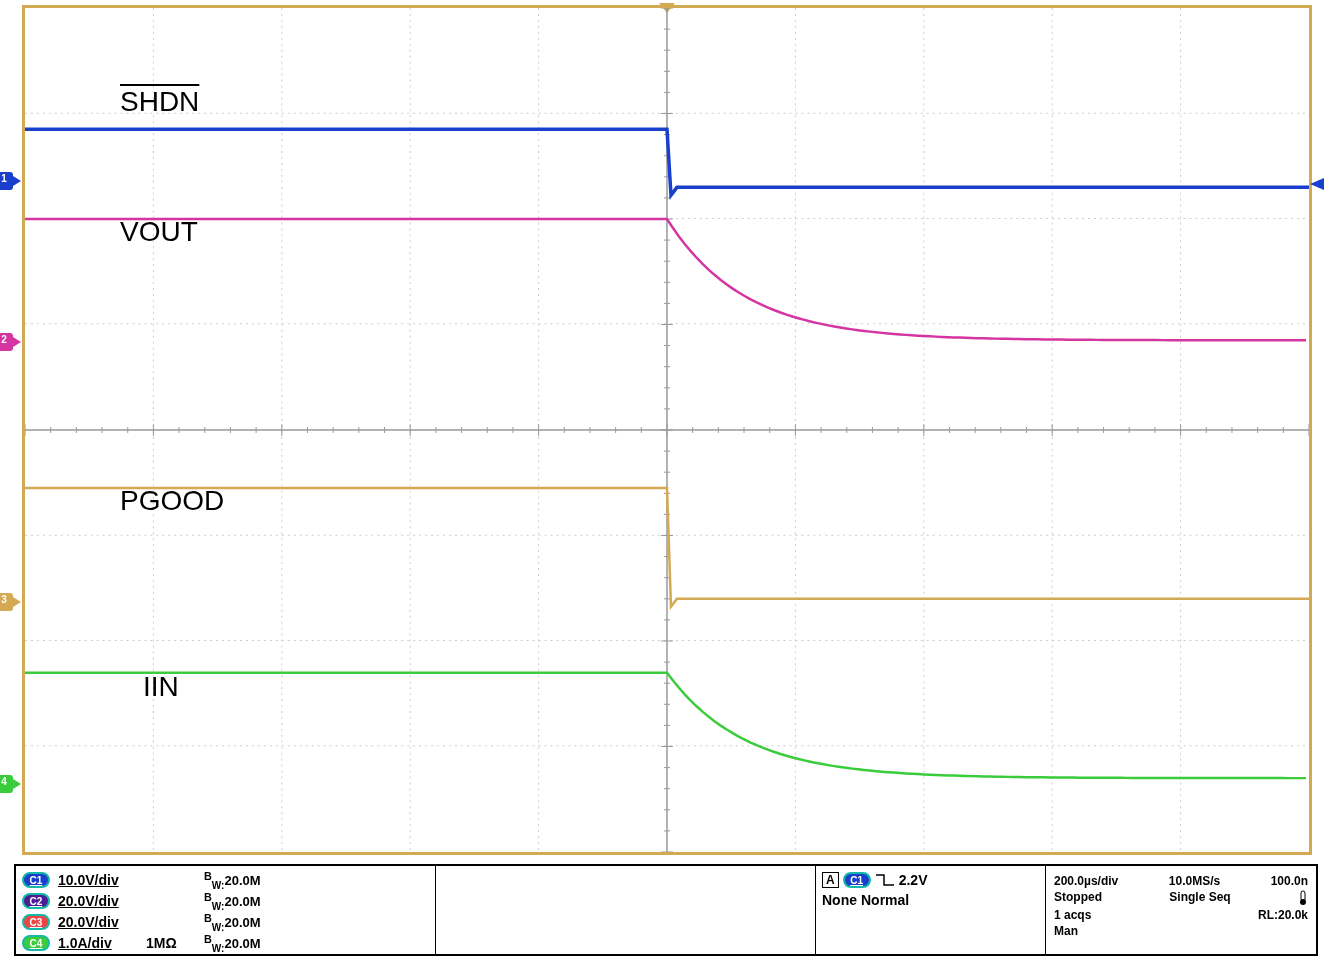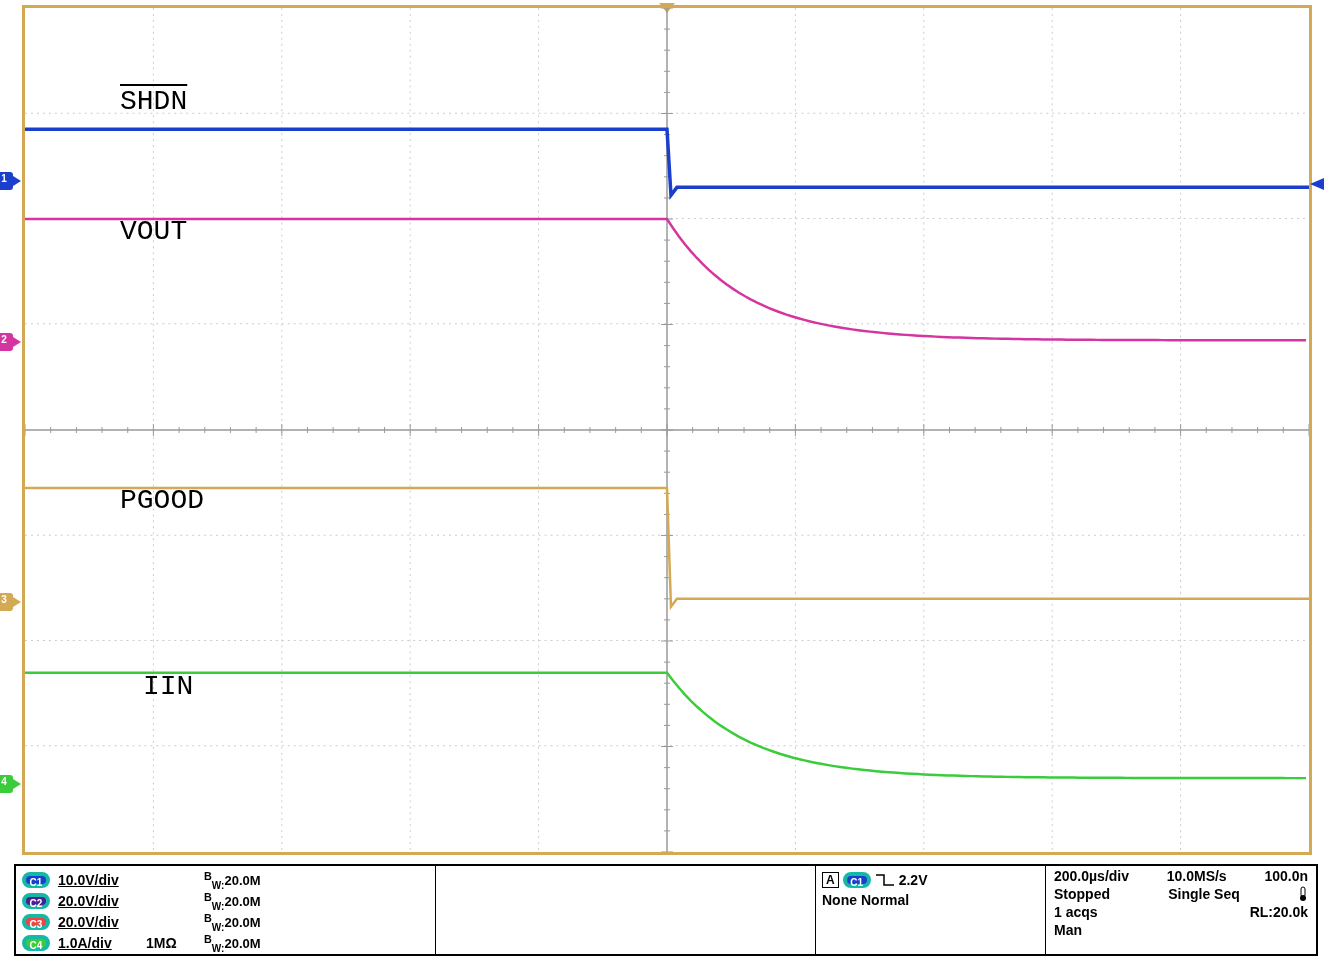--- a/index.html
+++ b/index.html
@@ -10,39 +10,39 @@
 .trigger-marker-top { position: absolute; left: 50%; top: -5px; width: 0; height: 0; border-left: 8px solid transparent; border-right: 8px solid transparent; border-top: 10px solid #d4a954; transform: translateX(-50%); }
 .ch-marker { position: absolute; width: 18px; height: 18px; font-size: 10px; font-weight: bold; color: #fff; text-align: center; line-height: 14px; border-radius: 3px; }
 .ch-marker.left { left: -5px; }
 .ch-marker::after { content: ''; position: absolute; right: -8px; top: 4px; border-left: 8px solid currentColor; border-top: 5px solid transparent; border-bottom: 5px solid transparent; }
 .ch1-color { background: #1a3fcc; color: #1a3fcc; }
 .ch2-color { background: #d435a0; color: #d435a0; }
 .ch3-color { background: #d4a954; color: #d4a954; }
 .ch4-color { background: #3acc3a; color: #3acc3a; }
 .marker-text { color: #fff; position: relative; z-index: 1; }
 .trig-arrow { position: absolute; right: -5px; width: 0; height: 0; border-right: 14px solid #1a3fcc; border-top: 6px solid transparent; border-bottom: 6px solid transparent; }
-.trace-label { position: absolute; font-size: 28px; font-family: Liberation Mono, monospace; color: #000; font-weight: normal; }
+.trace-label { position: absolute; font-size: 28px; font-family: Liberation Sans, sans-serif; color: #000; font-weight: normal; }
 .overline { text-decoration: overline; }
 .info-bar { position: absolute; left: 14px; bottom: 6px; width: 1304px; height: 92px; border: 2px solid #000; background: #fff; display: flex; }
 .ch-info { width: 420px; border-right: 1px solid #000; padding: 4px 6px; display: flex; flex-direction: column; justify-content: space-around; }
 .ch-row { display: flex; align-items: center; font-size: 14px; font-weight: bold; gap: 8px; }
-.ch-badge { display: inline-block; width: 28px; height: 16px; border-radius: 8px; border: 4px solid #14b8a6; font-size: 10px; text-align: center; line-height: 14px; color: #fff; font-weight: bold; }
+.ch-badge { display: inline-block; width: 28px; height: 16px; border-radius: 8px; border: 2px solid #14b8a6; font-size: 10px; text-align: center; line-height: 14px; color: #fff; font-weight: bold; text-decoration: underline; }
 .badge-c1 { background: #1a3fcc; }
 .badge-c2 { background: #4c1d95; }
 .badge-c3 { background: #ef4444; }
 .badge-c4 { background: #3acc3a; }
 .ch-scale { width: 80px; text-decoration: underline; }
 .ch-imp { width: 50px; }
 .bw-label { font-size: 13px; }
 .bw-label sub { font-size: 10px; }
 .empty-col { flex: 1; border-right: 1px solid #000; }
 .trig-col { width: 230px; border-right: 1px solid #000; padding: 6px; font-size: 14px; font-weight: bold; }
 .trig-row { display: flex; align-items: center; gap: 4px; margin-bottom: 4px; }
 .edge-icon-svg { width: 20px; height: 14px; }
-.tb-col { width: 270px; padding: 2px 8px; font-size: 14px; font-weight: bold; }
+.tb-col { width: 270px; padding: 8px 8px; font-size: 12px; font-weight: bold; }
 .tb-row { display: flex; justify-content: space-between; margin-bottom: 2px; }
 .temp-icon { width: 10px; height: 16px; display: inline-block; vertical-align: middle; }
 .a-box { display: inline-block; border: 1px solid #000; padding: 0 3px; font-size: 12px; font-weight: bold; }
 </style>
 </head>
 <body>
 
 <div class="scope-container">
   <div class="graticule">
     <div class="trigger-marker-top"></div>

